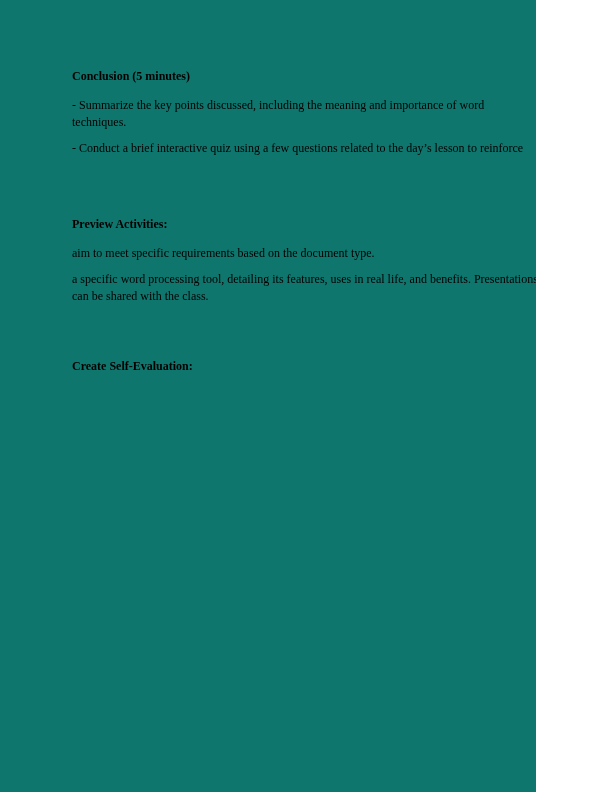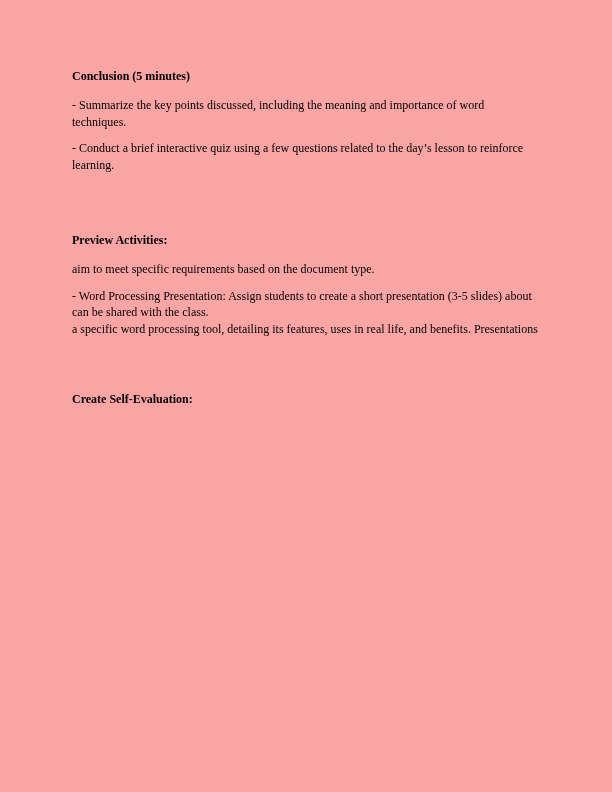--- a/index.html
+++ b/index.html
@@ -2,23 +2,23 @@
 <html><head>
 <meta charset="utf-8">
 <style>
   html, body {
     margin: 0;
     padding: 0;
     background: #ffffff;
   }
   .page {
     position: relative;
-    width: 612px;
+    width: 536px;
     height: 792px;
-    background: #fca5a5;
+    background: #0f766e;
     overflow: hidden;
   }
   .content {
     box-sizing: border-box;
     width: 612px;
     padding: 68px 72px 0 72px;
     font-family: "Liberation Serif", "DejaVu Serif", serif;
     font-size: 12px;
     line-height: 16.5px;
     color: #000000;
@@ -46,36 +46,34 @@
 
     <div class="heading">Conclusion (5 minutes)</div>
 
     <p class="para">
       <span class="ln">- Summarize the key points discussed, including the meaning and importance of word</span>
       <span class="ln">techniques.</span>
     </p>
 
     <p class="para">
       <span class="ln">- Conduct a brief interactive quiz using a few questions related to the day’s lesson to reinforce</span>
-      <span class="ln">learning.</span>
     </p>
 
 
     <div class="spacer-1"></div>
 
     <div class="heading">Preview Activities:</div>
 
     <p class="para">
       <span class="ln">aim to meet specific requirements based on the document type.</span>
     </p>
 
     <p class="para">
-      <span class="ln">- Word Processing Presentation: Assign students to create a short presentation (3-5 slides) about</span>
+      <span class="ln">a specific word processing tool, detailing its features, uses in real life, and benefits. Presentations</span>
       <span class="ln">can be shared with the class.</span>
-      <span class="ln">a specific word processing tool, detailing its features, uses in real life, and benefits. Presentations</span>
     </p>
 
     <div class="spacer-2"></div>
 
     <div class="heading">Create Self-Evaluation:</div>
 
   </div>
 </div>
 
 </body></html>

